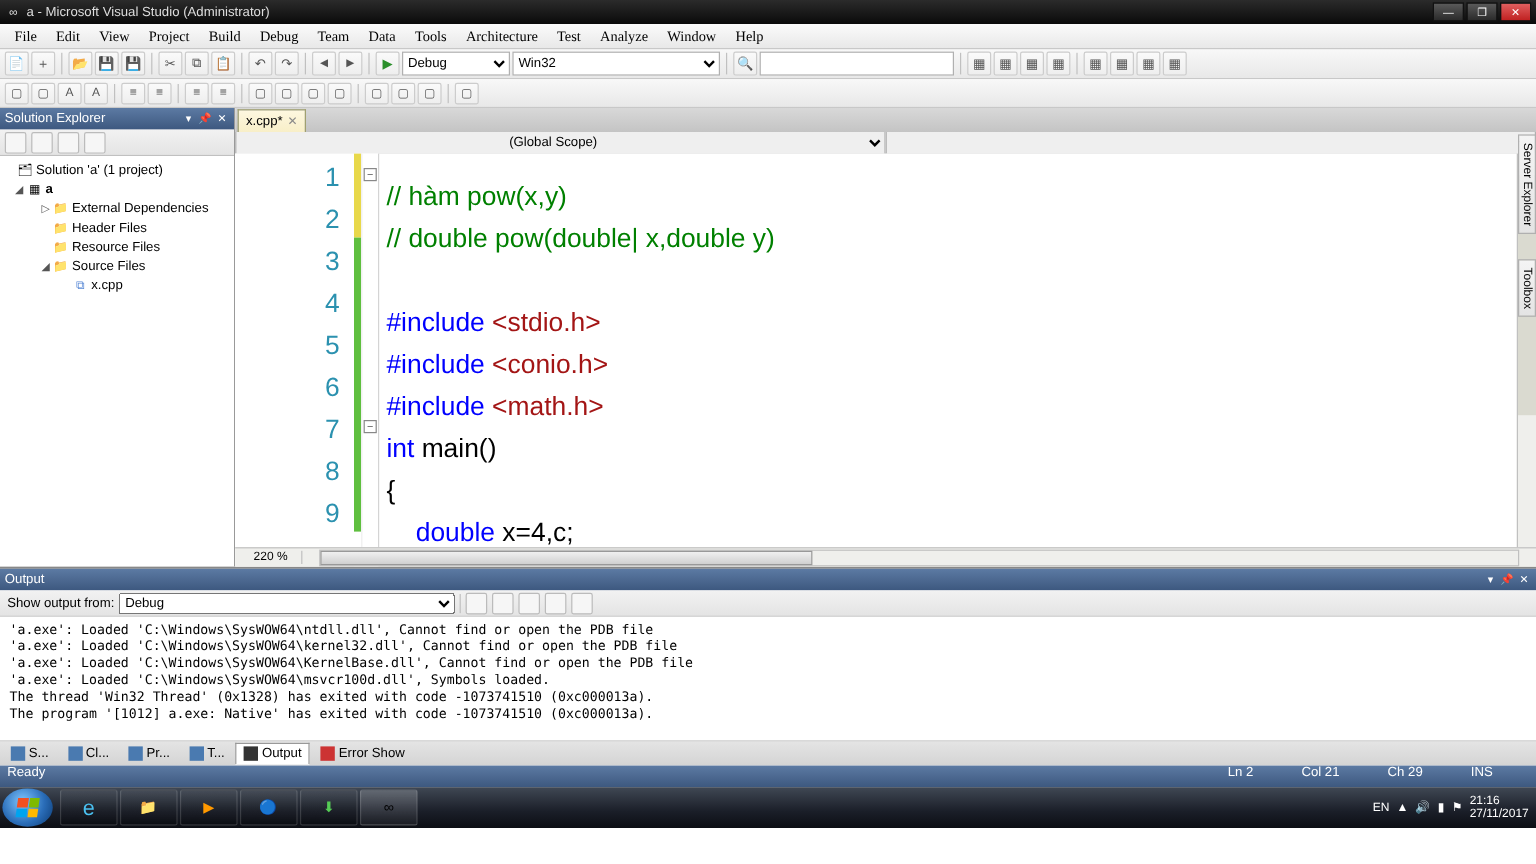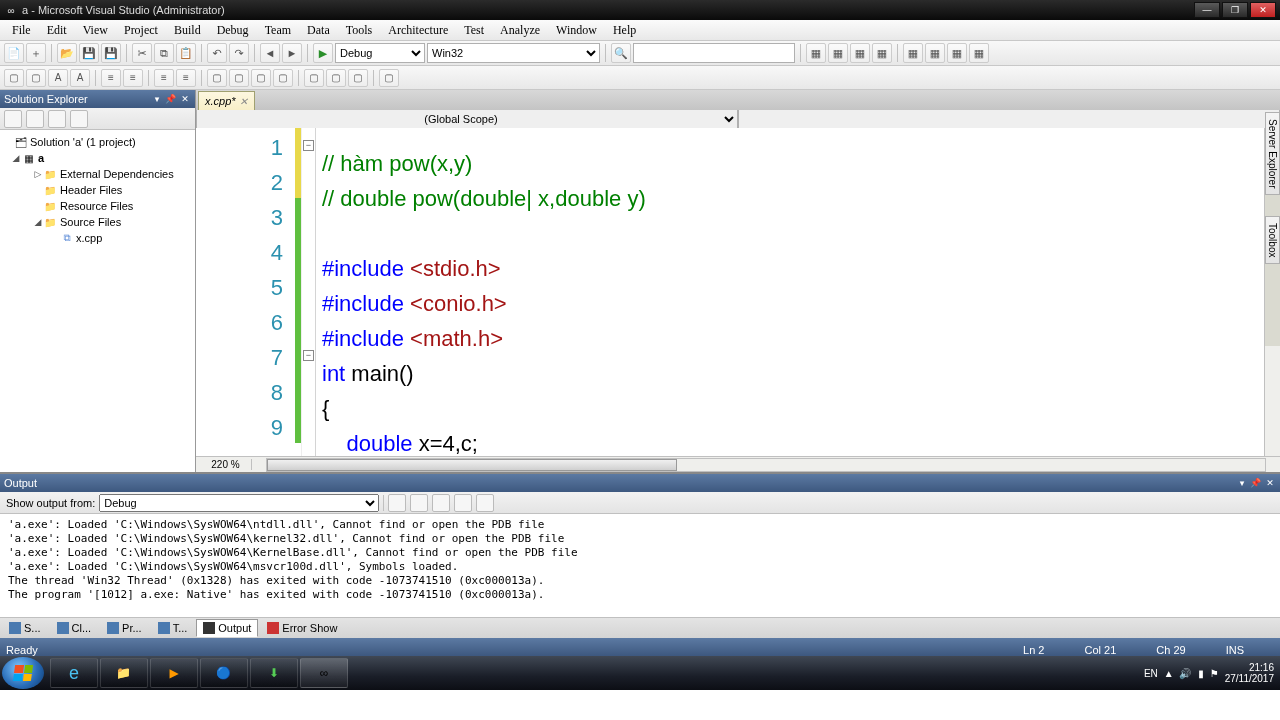--- a/index.html
+++ b/index.html
@@ -28,21 +28,21 @@
 .soltoolbar { height:22px; background:linear-gradient(#f2f2f2,#e4e4e4); border-bottom:1px solid #c0c0c0; display:flex; align-items:center; padding:0 4px; gap:4px; }
 .soltoolbar .b{width:18px;height:18px;border:1px solid #bbb;background:#f6f6f6;border-radius:2px;}
 .tree { flex:1; padding:4px 2px; font-size:11px; overflow:hidden; }
 .tree .row { display:flex;align-items:center;height:16px;white-space:nowrap; }
 .tree .tw { width:12px;text-align:center;color:#555;font-size:9px; }
 .tree .ic { width:14px;height:14px;margin-right:2px;display:inline-flex;align-items:center;justify-content:center;font-size:10px; }
 .folder{color:#d9a53d;}
 .filei{color:#5a8ad6;}
 .editor { flex:1; display:flex; flex-direction:column; }
 .tabs { height:20px; background:linear-gradient(#d8d8d8,#c4c4c4); display:flex; align-items:flex-end; padding-left:2px; }
-.tab { height:19px;background:linear-gradient(#fdf7e0,#f8efc8);border:1px solid #a0a070;border-bottom:none;display:flex;align-items:center;padding:0 6px;font-size:11px;gap:4px;font-style:italic; }
+.tab { height:19px;background:linear-gradient(#fdf7e0,#f8efc8);border:1px solid #a0a070;border-bottom:none;display:flex;align-items:center;padding:0 6px;font-size:11px;gap:4px; }
 .tab .cl { font-size:10px;color:#888; }
 .scopebar { height:18px;border-bottom:1px solid #b0b0b0;display:flex; }
 .scopebar select{flex:1;height:18px;font-size:11px;border:1px solid #b0b0b0;border-top:none;border-bottom:none;text-align:center;}
 .codearea { flex:1; display:flex; background:#fff; position:relative; font-family:Consolas,monospace; }
 .gutter { width:120px; background:#fff; border-right:1px solid #d4d4d4; display:flex; }
 .lnums { flex:1;text-align:right;color:#2b91af;font-size:22px;line-height:35px;padding-right:12px;padding-top:2px; }
 .foldcol { width:14px;background:#fff;border-left:1px solid #eee;position:relative; }
 .foldcol .fb{position:absolute;left:1px;width:11px;height:11px;border:1px solid #888;background:#fff;font-size:9px;line-height:9px;text-align:center;color:#555;}
 .chgbar { width:6px;background:#fff; }
 .chgbar .g{background:#5fbf3f;width:100%;}
@@ -61,30 +61,30 @@
 .outhead .ctrls{margin-left:auto;display:flex;gap:2px;}
 .outhead .ctrls span{width:12px;font-size:9px;text-align:center;}
 .outtb { height:22px;background:linear-gradient(#f2f2f2,#e4e4e4);border-bottom:1px solid #c0c0c0;display:flex;align-items:center;padding:0 6px;gap:4px;font-size:11px; }
 .outtb select{height:18px;font-size:11px;width:280px;}
 .outtb .b{width:18px;height:18px;border:1px solid #bbb;background:#f6f6f6;border-radius:2px;}
 .outtext { height:104px;background:#fff;font-family:Consolas,monospace;font-size:11px;line-height:14px;padding:4px 8px;overflow:hidden;white-space:pre;border-bottom:1px solid #c0c0c0; }
 .bottabs { height:20px;background:linear-gradient(#e4e4e4,#d4d4d4);display:flex;align-items:center;padding:0 2px;gap:2px;font-size:11px; }
 .bottabs .bt{height:18px;display:flex;align-items:center;padding:0 6px;gap:3px;border:1px solid transparent;}
 .bottabs .bt.sel{background:#fff;border:1px solid #999;border-bottom-color:#fff;}
 .bottabs .sq{width:12px;height:12px;background:#4a7ab0;}
-.statusbar { height:18px;background:linear-gradient(#5c7aa3,#3d587f);color:#fff;display:flex;align-items:flex-end;padding:0 6px;font-size:11px; }
+.statusbar { height:18px;background:linear-gradient(#5c7aa3,#3d587f);color:#fff;display:flex;align-items:flex-start;padding:0 6px;font-size:11px; }
 .statusbar .r{margin-left:auto;display:flex;gap:40px;padding-right:30px;}
 .taskbar { height:34px;background:linear-gradient(#404854,#1a1e28 60%,#0c0e14);display:flex;align-items:center;padding:0 2px; }
 .startorb { width:42px;height:32px;border-radius:50%;background:radial-gradient(circle at 40% 35%,#7fc6ff,#2a6db8 55%,#0a3870);margin-right:6px;display:flex;align-items:center;justify-content:center; }
 .startorb .flag{width:18px;height:16px;display:grid;grid-template:1fr 1fr/1fr 1fr;gap:1px;transform:skewX(-8deg);}
 .startorb .flag span:nth-child(1){background:#f25022;} .startorb .flag span:nth-child(2){background:#7fba00;}
 .startorb .flag span:nth-child(3){background:#00a4ef;} .startorb .flag span:nth-child(4){background:#ffb900;}
 .tbi { width:48px;height:30px;border:1px solid rgba(255,255,255,.15);border-radius:2px;margin-right:2px;display:flex;align-items:center;justify-content:center;background:linear-gradient(rgba(255,255,255,.06),rgba(0,0,0,.2)); }
 .tray { margin-left:auto;display:flex;align-items:center;color:#fff;font-size:10px;gap:6px;padding-right:4px; }
-.tray .clk{text-align:right;line-height:11px;}
+.tray .clk{line-height:11px;}
 </style>
 </head>
 <body>
 
 <div class="titlebar">
   <span class="icon">∞</span>
   <span class="t">a - Microsoft Visual Studio (Administrator)</span>
   <div class="winctrls">
     <div>—</div>
     <div>❐</div>

